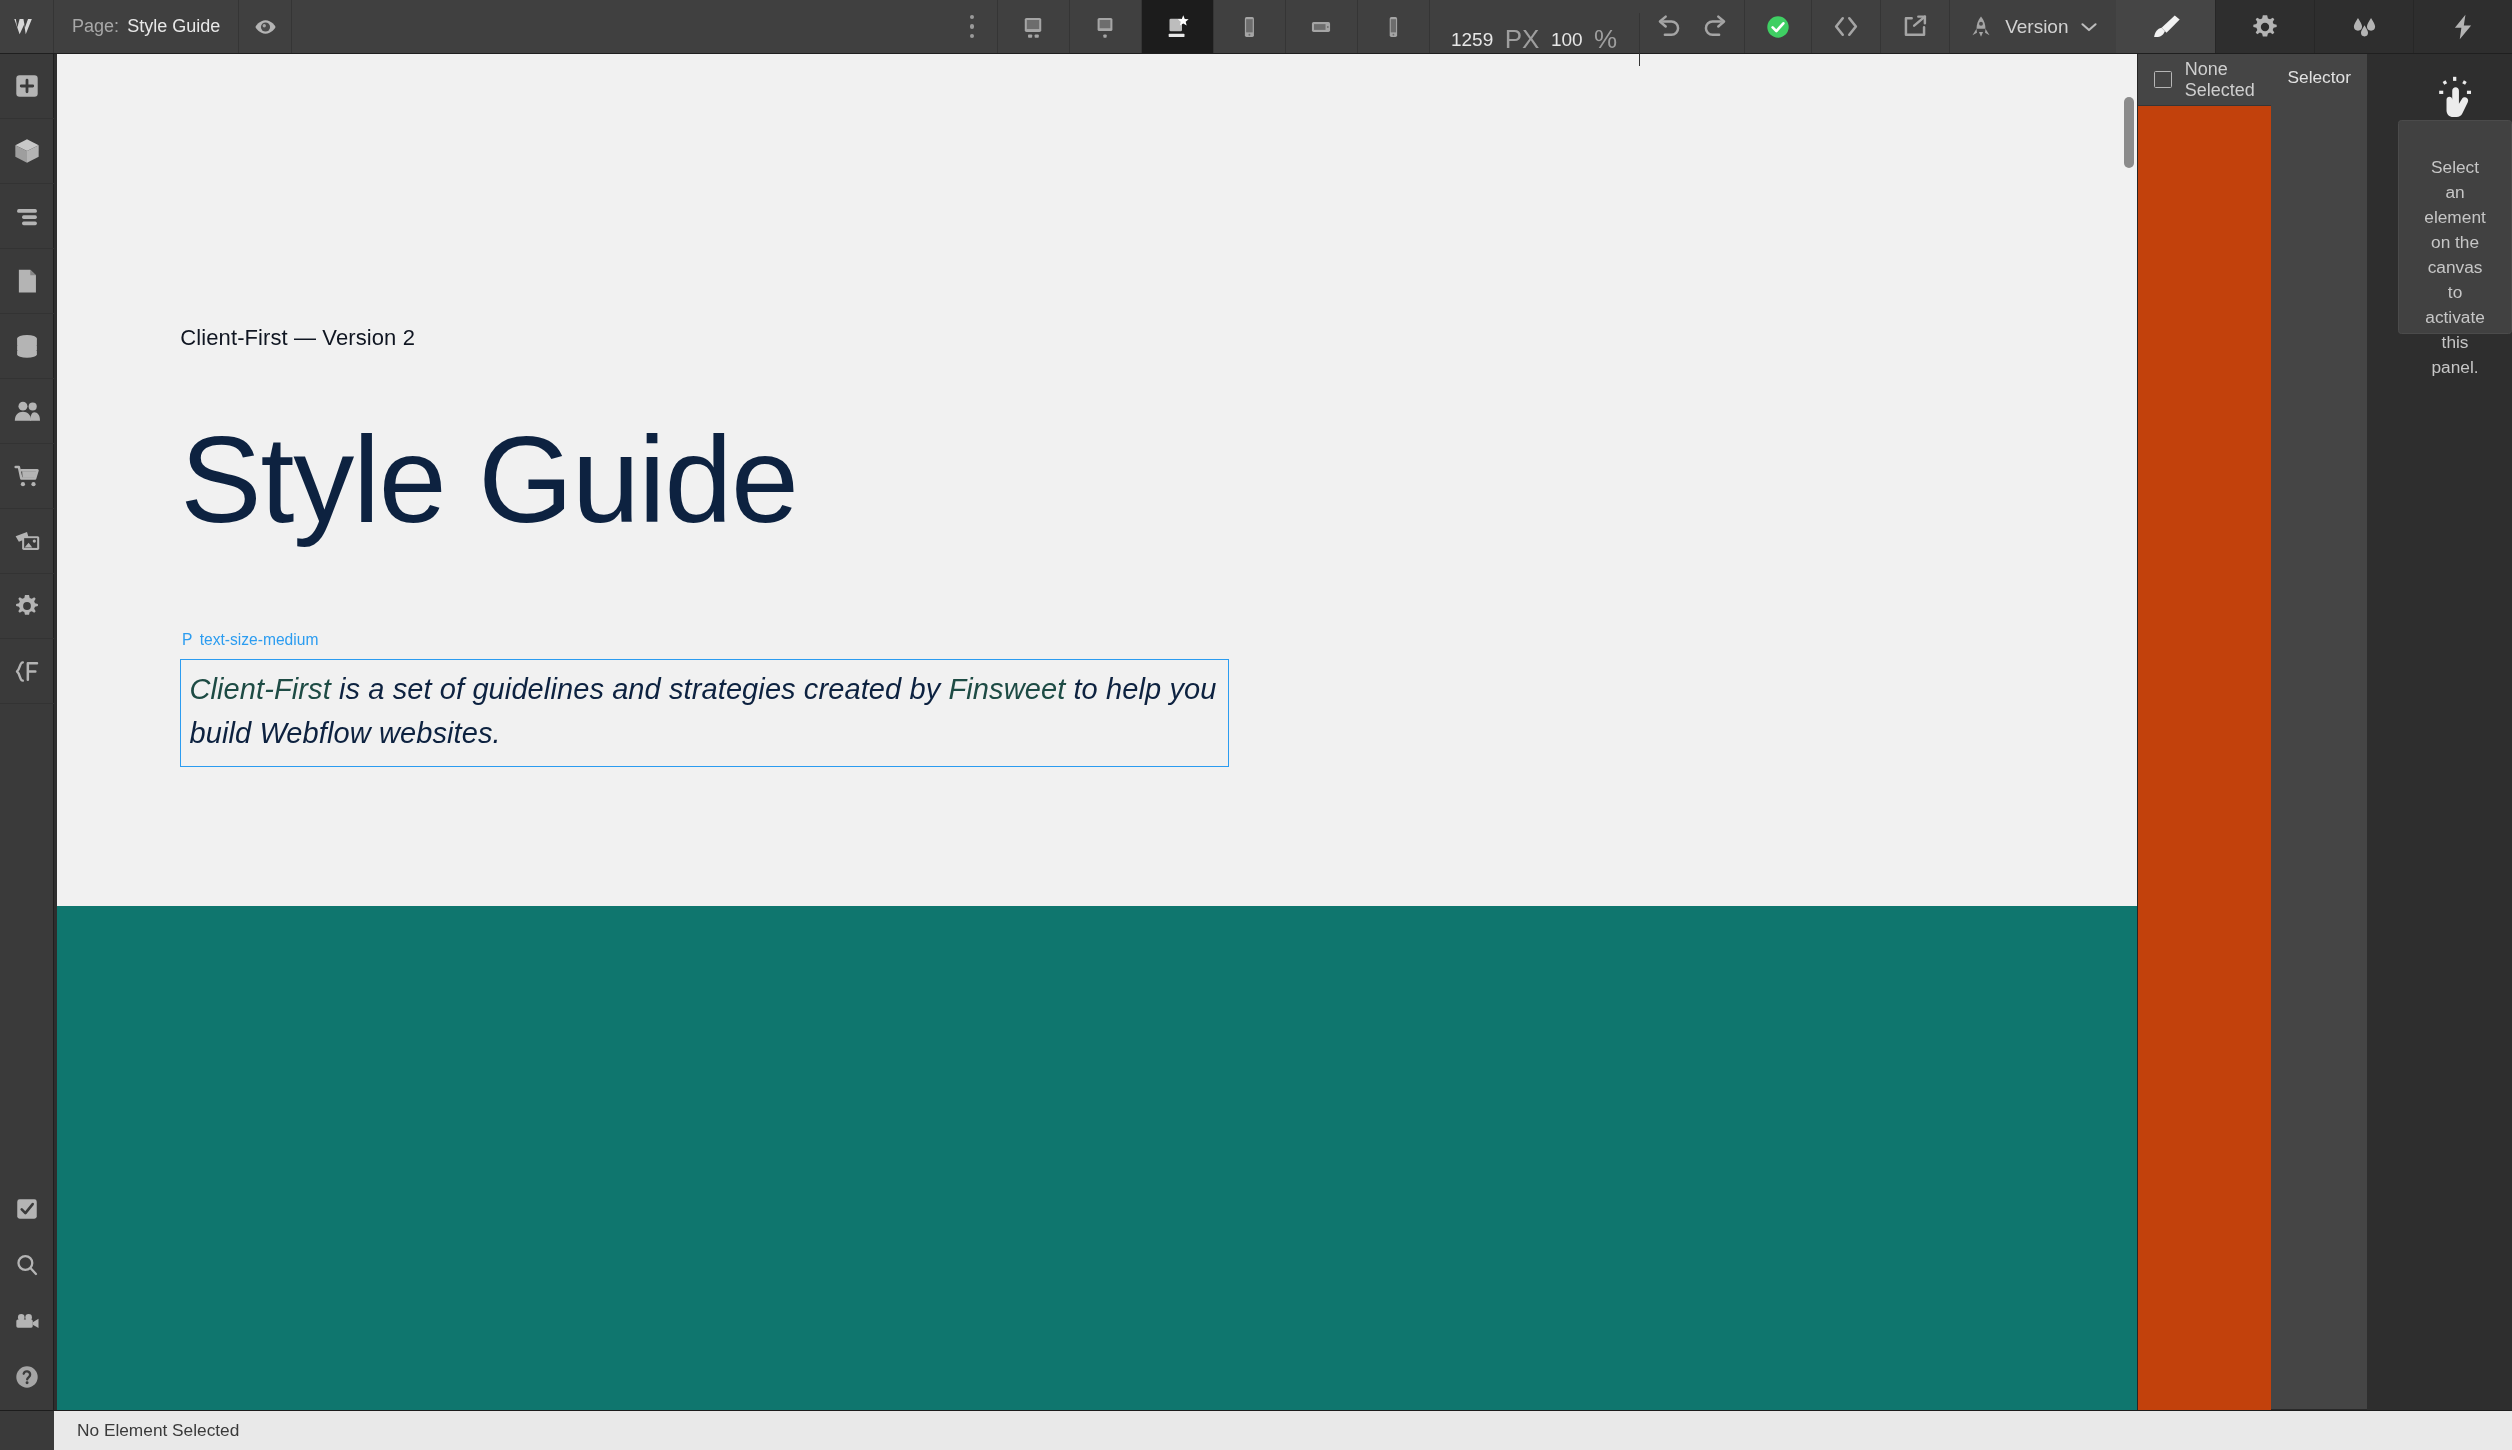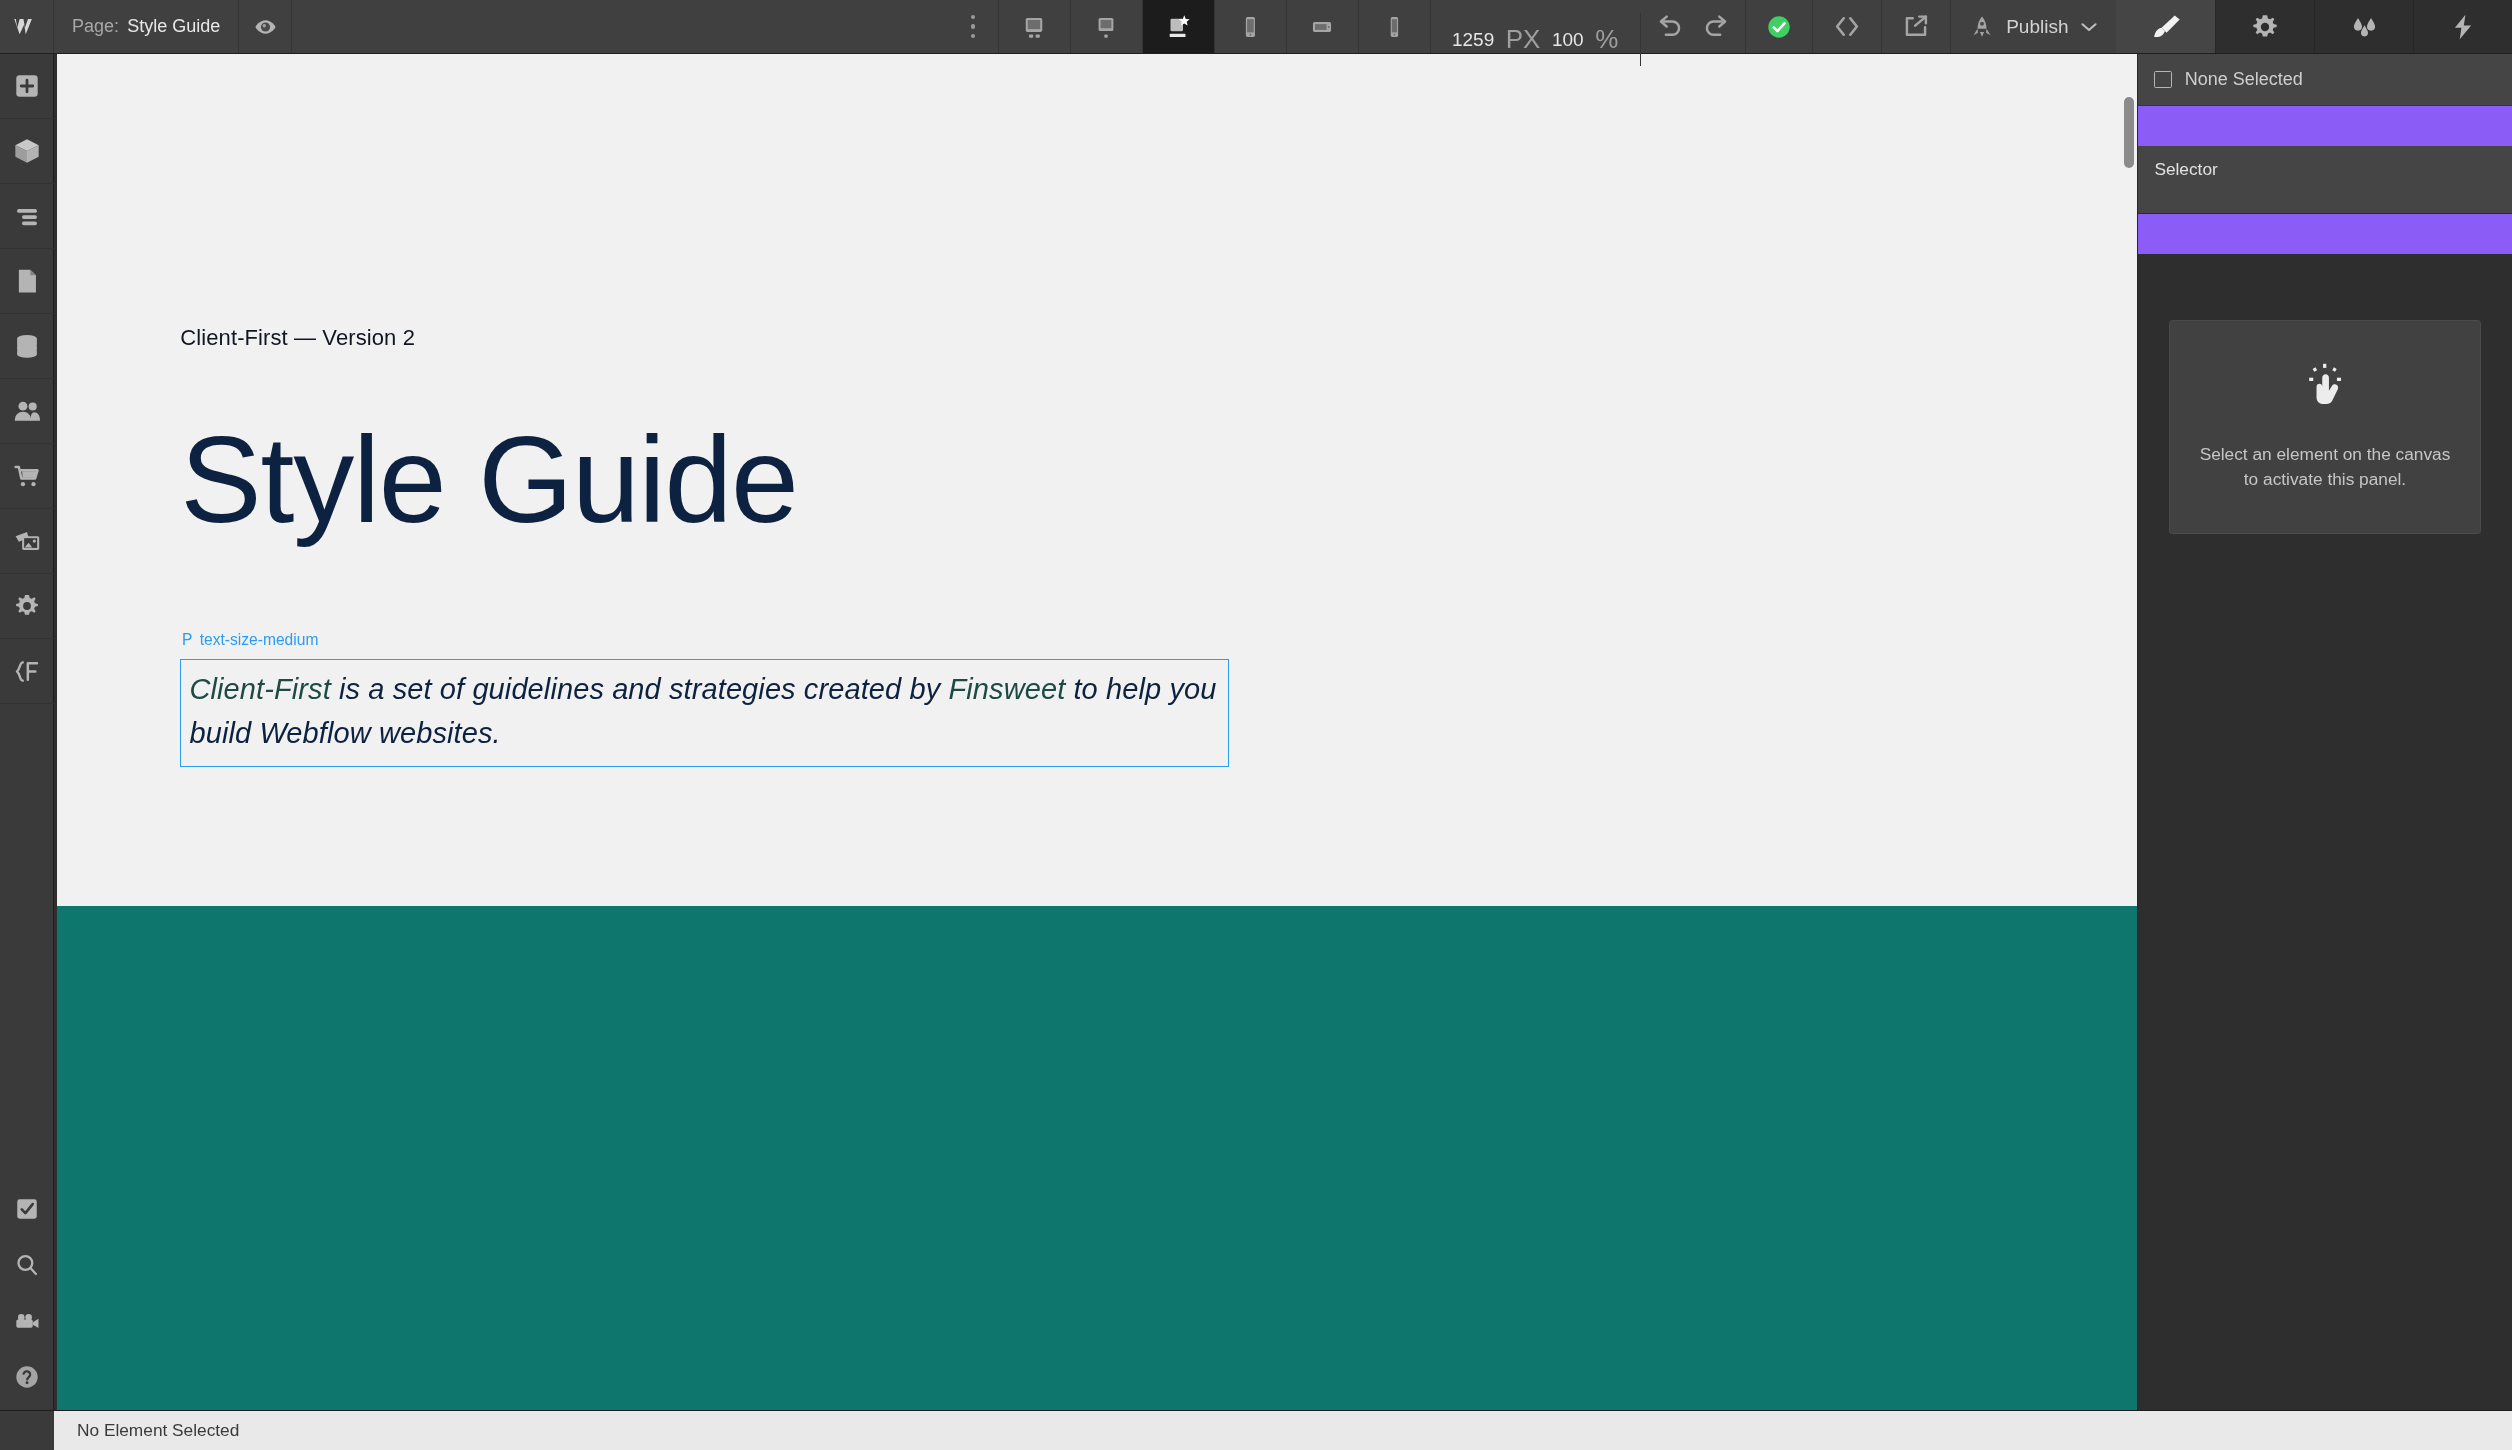--- a/index.html
+++ b/index.html
@@ -141,24 +141,23 @@
   }
   .sel-box p {
     color: #0d2240; font-size: 29px; line-height: 1.52;
     letter-spacing: 0.1px;
   }
   .sel-box a { color: #1d4b44; text-decoration: none; }
 
   
   .right {
     width: 375px; flex: 0 0 375px;
-    background: #8b5cf6;
-    display: flex; flex-direction: column;
+    background: #c2410c;
+    display: flex; flex-direction: row;
     border-left: 0.8px solid #262626;
-    gap: 40px;
   }
   .rp-head {
     height: 52px; display: flex; align-items: center; gap: 13px;
     padding: 0 16.4px; background: #454545;
     border-bottom: 0.8px solid #363636;
   }
   .rp-head .sq {
     width: 17.3px; height: 17.3px; border: 1.6px solid #b6b6b6; border-radius: 1.6px;
     flex: 0 0 17.3px;
   }
@@ -351,21 +350,21 @@
     <div class="tb-cell tb-publish">
       <span>
         <svg class="icon" width="26" height="26" viewBox="0 0 32 32">
           <path d="M16 3 C20 8 21.5 13 21.5 18 H10.5 C10.5 13 12 8 16 3 Z" fill="#a5a5a5"></path>
           <path d="M10.5 18 L5.5 26 L11 23 Z" fill="#a5a5a5"></path>
           <path d="M21.5 18 L26.5 26 L21 23 Z" fill="#a5a5a5"></path>
           <path d="M13.5 22 L16 28 L18.5 22 Z" fill="#a5a5a5"></path>
           <circle cx="16" cy="12" r="2.4" fill="#4a4a4a"></circle>
         </svg>
       </span>
-      <span class="plabel">Publish</span>
+      <span class="plabel">Version</span>
       <span>
         <svg class="icon" width="18" height="11.5" viewBox="0 0 22 14">
           <path d="M3 4 L11 11 L19 4" stroke="#bdbdbd" stroke-width="2.6" fill="none" stroke-linecap="round" stroke-linejoin="round"></path>
         </svg>
       </span>
     </div>
 
     <div class="tb-rtabs">
       <div class="tb-rtab active">
         <span>

